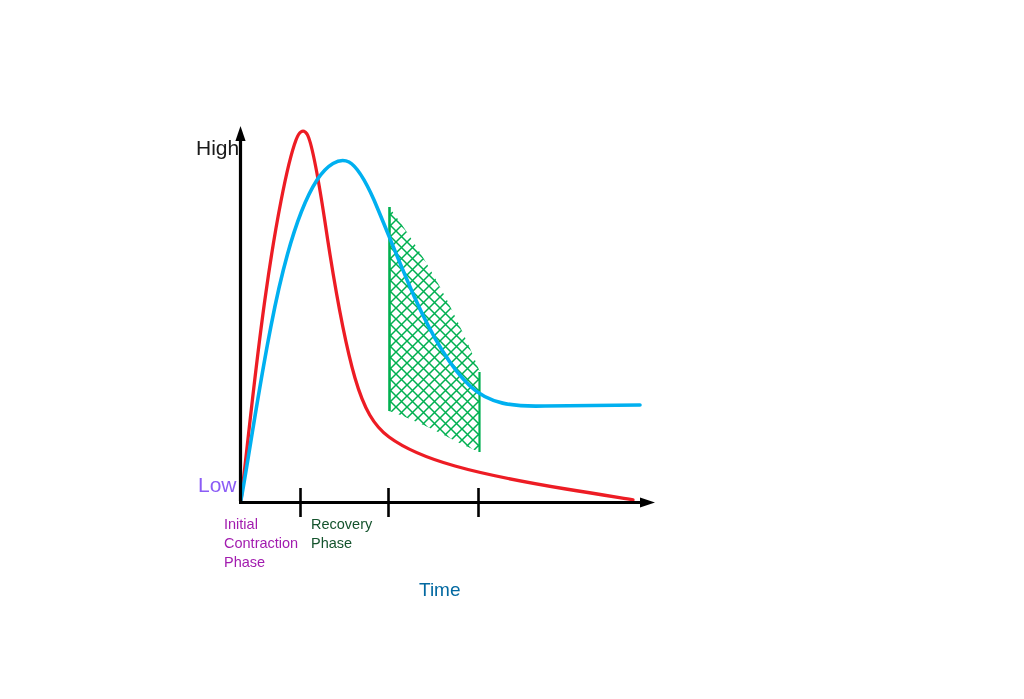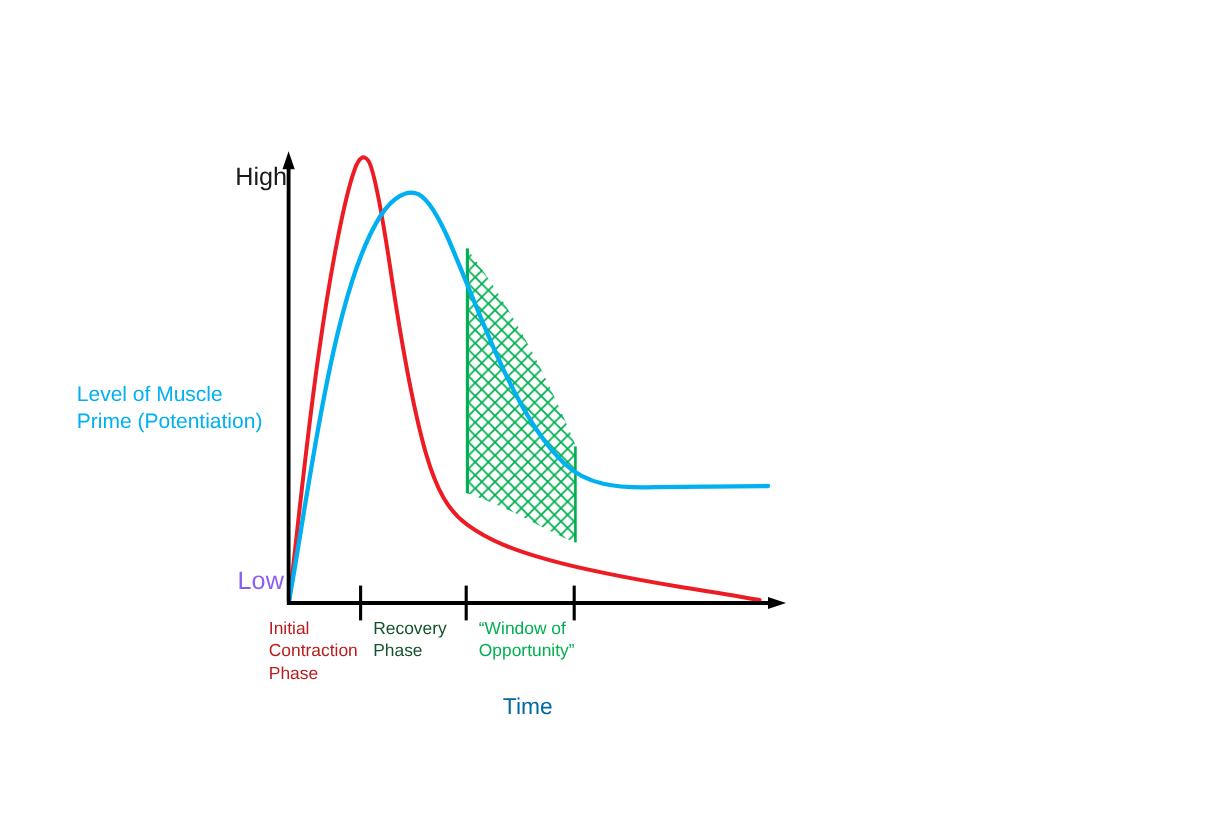--- a/index.html
+++ b/index.html
@@ -60,21 +60,21 @@
     left: 64px;
     top: 317px;
     font-size: 17.5px;
     color: #00B0F0;
   }
   
   #phase-initial {
     left: 224px;
     top: 515px;
     font-size: 14.5px;
-    color: #b91c1c;
+    color: #a21caf;
   }
   #phase-recovery {
     left: 311px;
     top: 515px;
     font-size: 14.5px;
     color: #14532d;
   }
   #phase-window {
     left: 399px;
     top: 515px;
@@ -160,28 +160,24 @@
       <line x1="388.5" y1="488" x2="388.5" y2="517" stroke="#000000" stroke-width="2.6"></line>
       <line x1="478.5" y1="488" x2="478.5" y2="517" stroke="#000000" stroke-width="2.6"></line>
     </g>
   </svg>
 
   <div class="lbl" id="label-high">High</div>
 
   <div class="lbl" id="label-low">Low</div>
 
 
-  <div class="lbl" id="legend-potentiation">Level of Muscle
-Prime (Potentiation)</div>
 
   <div class="lbl" id="phase-initial">Initial
 Contraction
 Phase</div>
 
   <div class="lbl" id="phase-recovery">Recovery
 Phase</div>
 
-  <div class="lbl" id="phase-window">“Window of
-Opportunity”</div>
 
   <div class="lbl" id="axis-title-time">Time</div>
 
 </div>
 
 </body></html>

